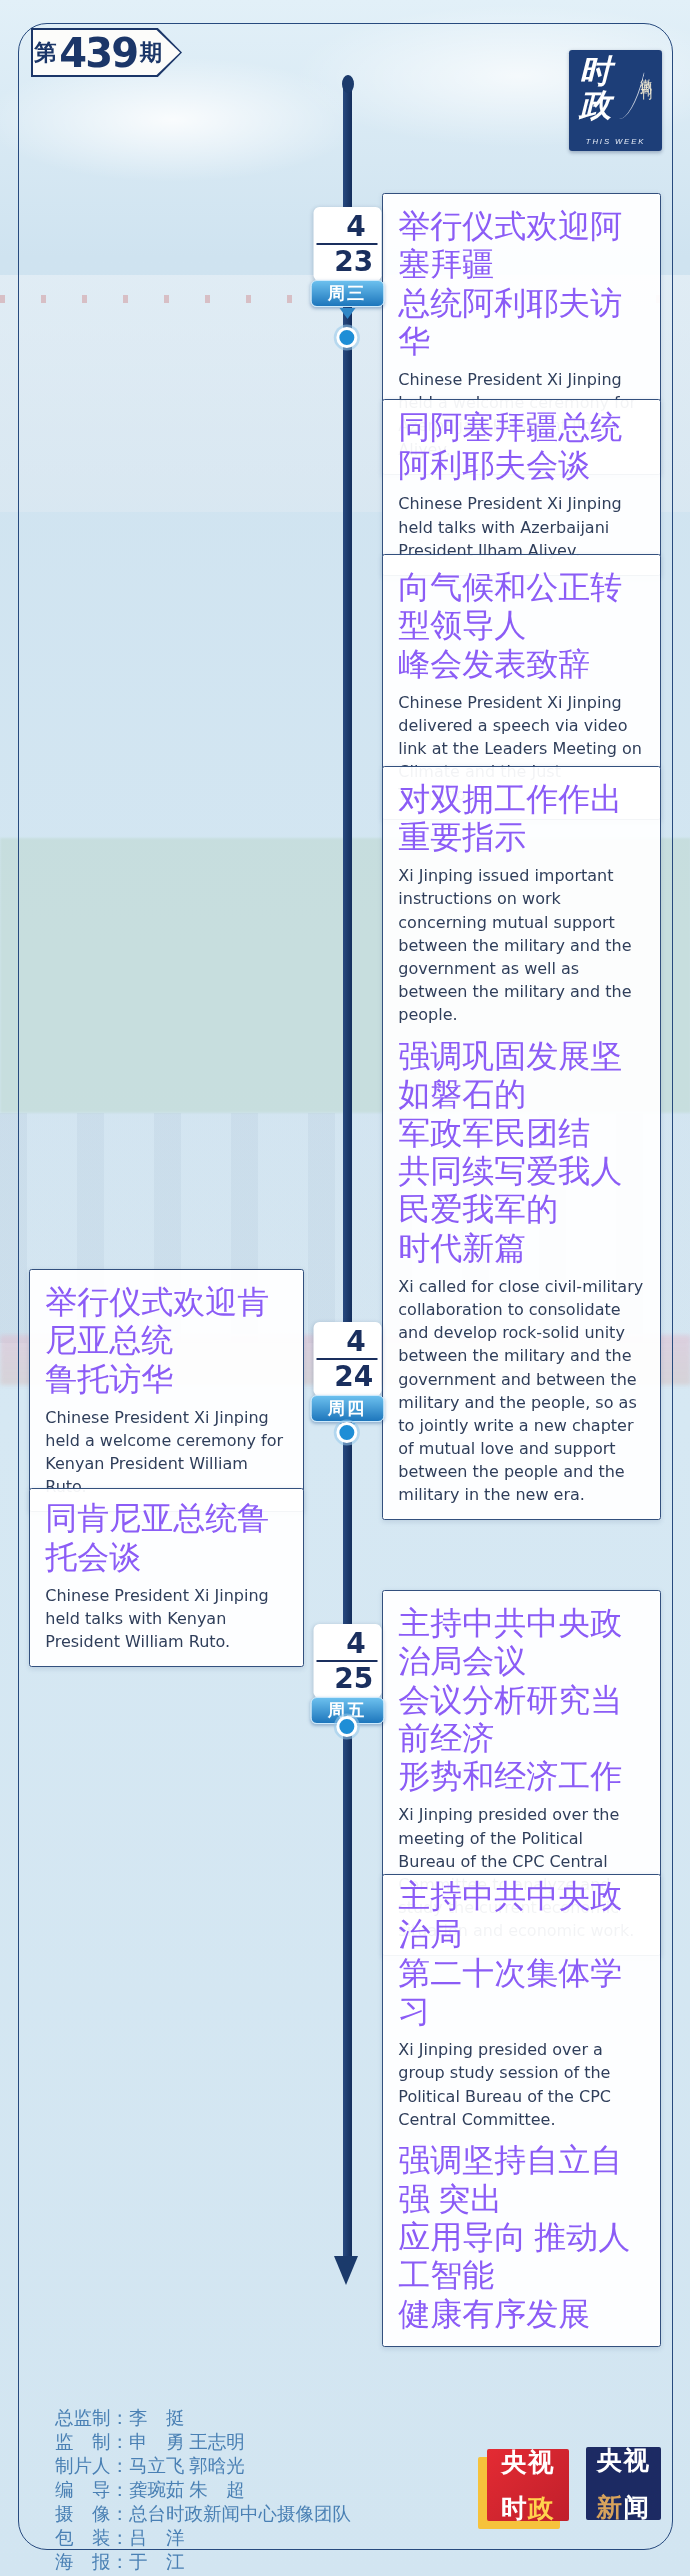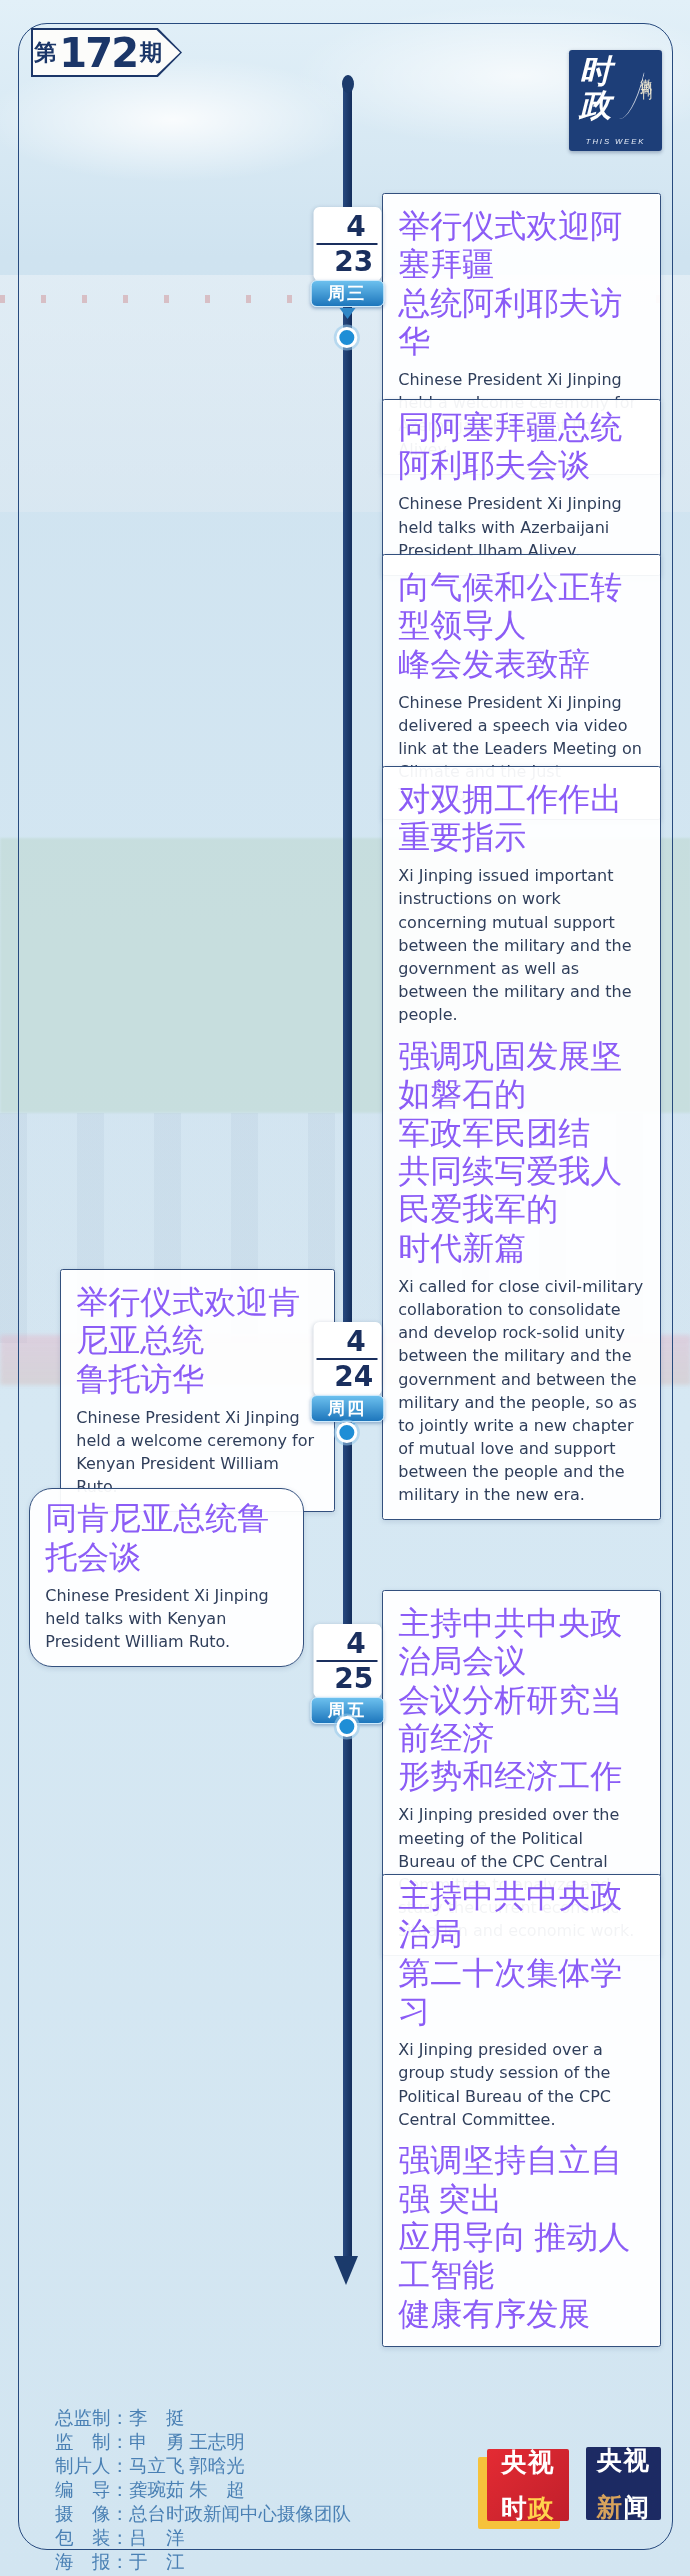--- a/index.html
+++ b/index.html
@@ -53,22 +53,22 @@
   .card.right{left:382px;width:279px;}
   .card.left{left:29px;width:275px;}
   .zh-title{font-family:"Liberation Serif","DejaVu Serif",serif;font-weight:normal;color:#8b5cf6;font-size:32px;line-height:1.2;white-space:pre-line;}
   .en-text{margin-top:7.7px;color:#2f3e5a;font-size:16px;line-height:1.45;}
   .sec + .sec{margin-top:10.2px;}
 
   .c-r1{top:193px;min-height:180px;}
   .c-r2{top:399px;min-height:135px;padding-top:8px;}
   .c-r3{top:554px;min-height:189px;}
   .c-r4{top:766px;min-height:524px;}
-  .c-l1{top:1269px;min-height:184px;margin-left:31px;}
-  .c-l2{top:1488px;min-height:120px;padding-top:10.2px;border-radius:23px;}
+  .c-l1{top:1269px;min-height:184px;}
+  .c-l2{top:1488px;min-height:120px;padding-top:10.2px;}
   .c-r5{top:1590px;min-height:258px;}
   .c-r6{top:1874px;min-height:320px;padding-top:2px;}
 
   
   .credits{position:absolute;left:55px;top:2406px;z-index:30;color:#4a80b4;font-size:18.5px;line-height:24px;}
   .credits div{white-space:pre;font-family:Liberation Serif, serif;}
   .brandbox{position:absolute;z-index:30;display:flex;flex-direction:column;align-items:center;justify-content:center;font-weight:bold;gap:16px;}
   .brand-shadow{position:absolute;left:478px;top:2457px;width:82px;height:72px;background:#f6c23c;z-index:29;border-radius:1.9px;}
   .brand-red{left:487px;top:2449px;width:82px;height:72px;background:linear-gradient(135deg,#e42b33,#c01f2b);border-radius:1.9px;color:#fff;}
   .brand-navy{left:586px;top:2447px;width:75px;height:73px;background:#1c2a63;border-radius:1.9px;color:#fff;}
@@ -202,21 +202,21 @@
   </div>
   <div class="brandbox brand-navy">
     <div class="row">央视</div>
     <div class="row"><span class="accent">新</span><span>闻</span></div>
   </div>
 
   <div class="issue">
     <div class="outer"></div>
     <div class="inner">
       <span class="zh">第</span>
-      <span class="num">172</span>
+      <span class="num">439</span>
       <span class="zh">期</span>
     </div>
   </div>
 
   <div class="logo">
     <div class="main">时
 政</div>
     <div class="swoosh"></div>
     <div class="sub">微周刊</div>
     <div class="caption">THIS WEEK</div>

